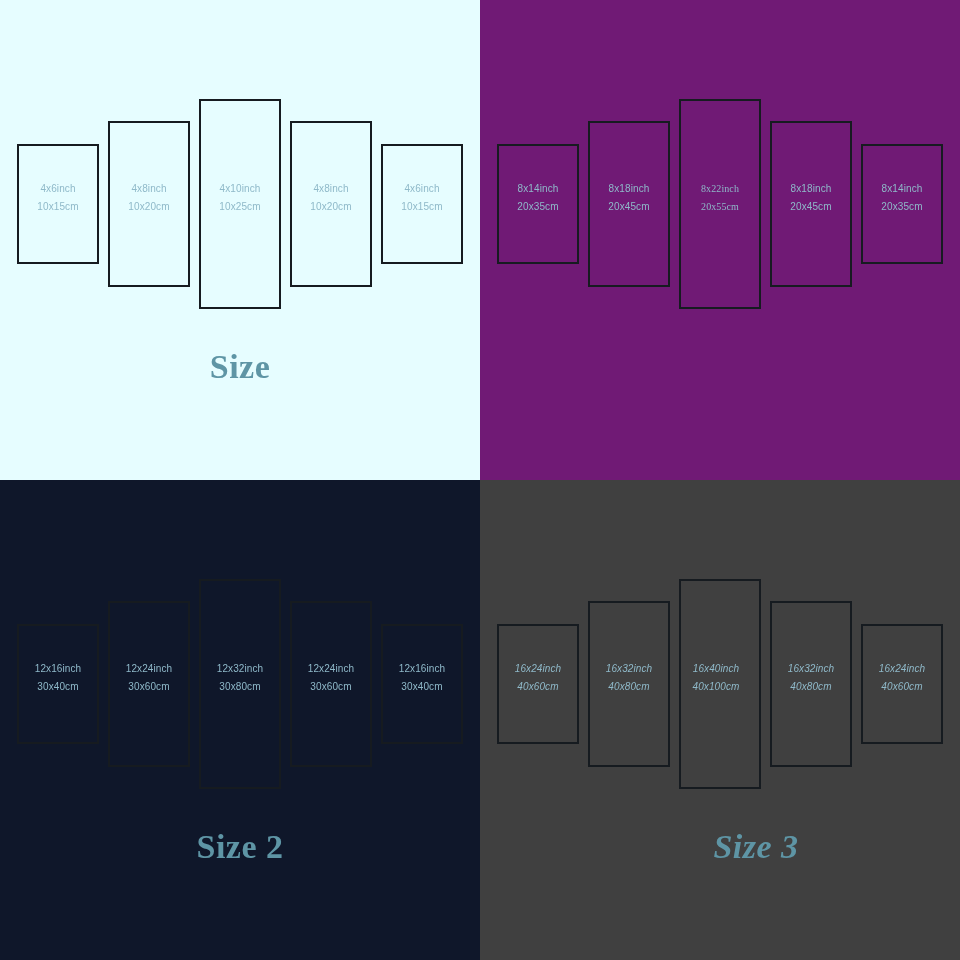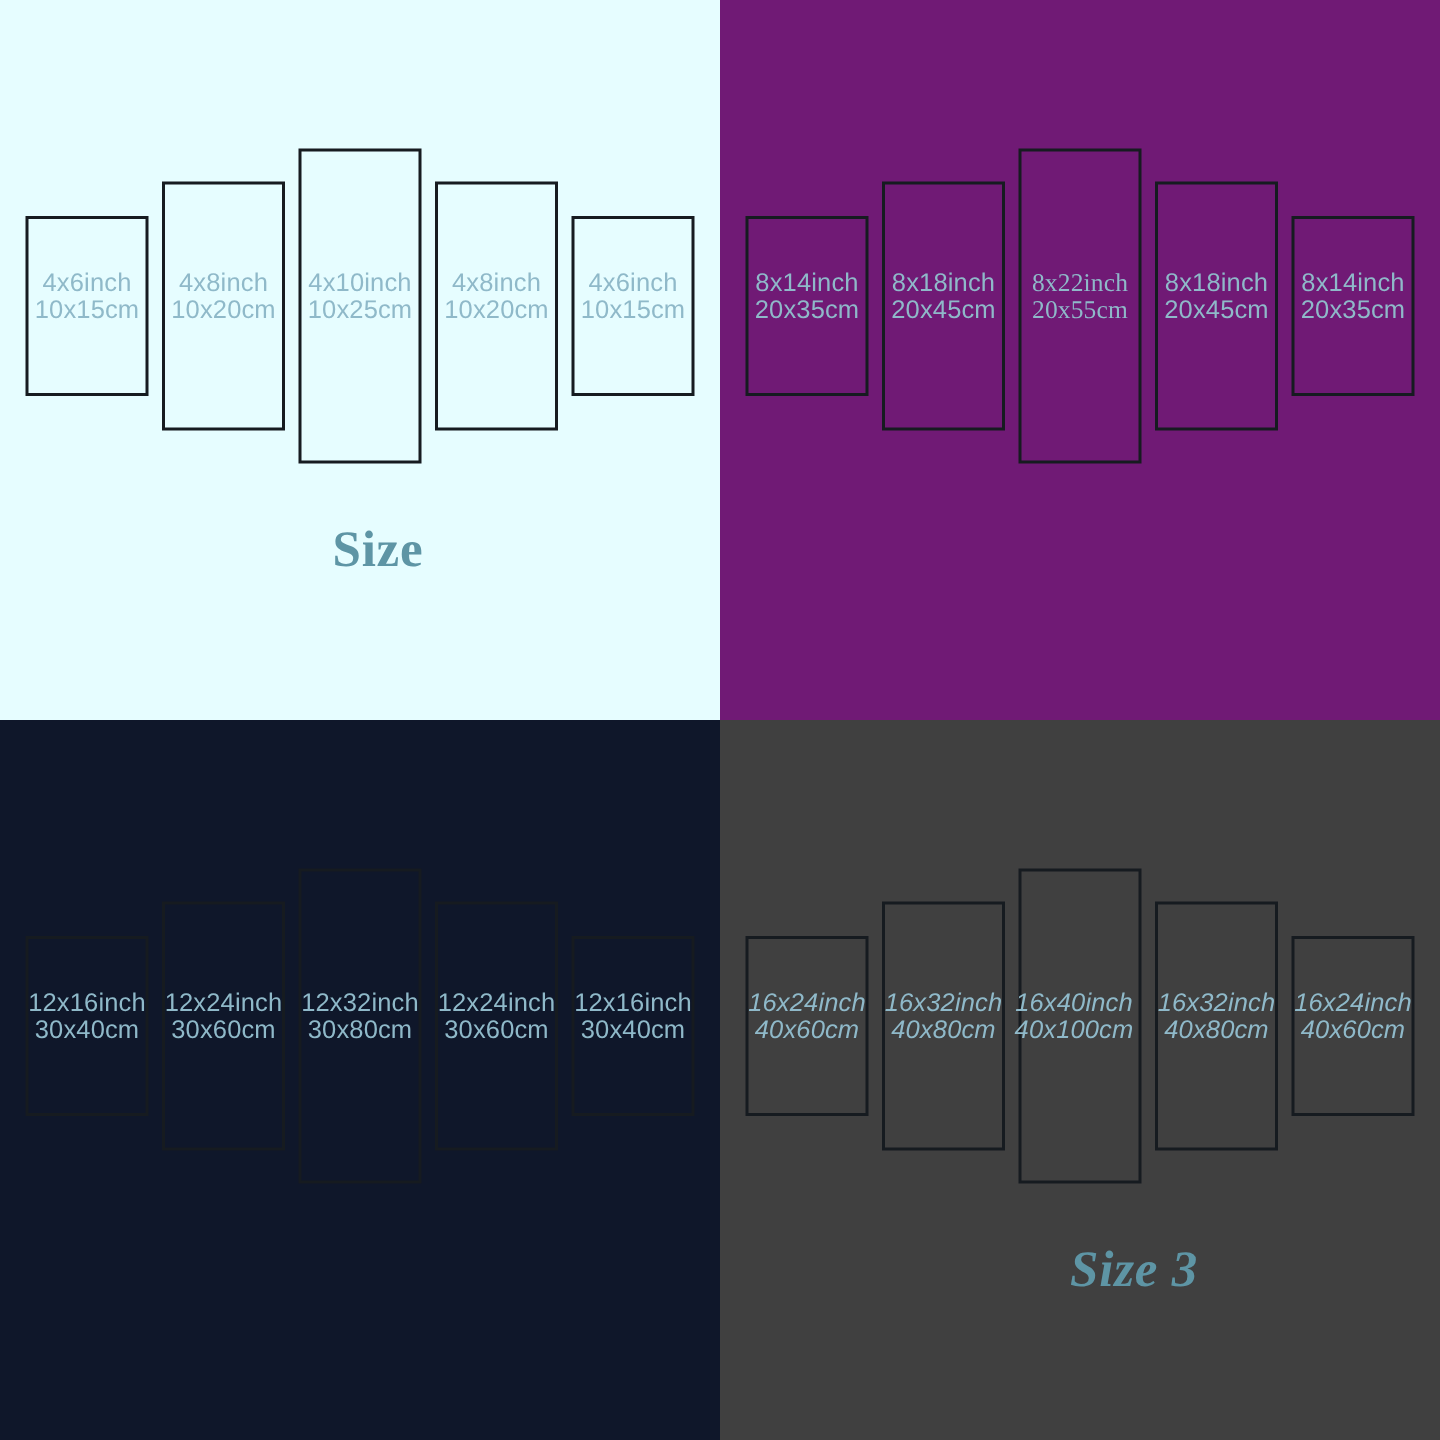--- a/index.html
+++ b/index.html
@@ -45,21 +45,21 @@
     background: transparent;
   }
 
   
   .panel-label {
     position: absolute;
     box-sizing: border-box;
     text-align: center;
     color: #8fb9c9;
     font-family: "Liberation Sans", sans-serif;
-    font-size: 17px;
+    font-size: 10px;
     line-height: 18px;
     letter-spacing: 0.1px;
     white-space: nowrap;
     pointer-events: none;
   }
   .panel-label .line2 {
     display: block;
   }
 
   .quadrant-title {
@@ -84,21 +84,21 @@
         <div class="panel-label" style="left: 13px; width: 90px; top: 180px; color: rgb(143, 185, 201);"><span>4x6inch</span><span class="line2">10x15cm</span></div>
         <div class="panel" style="left: 108px; top: 121px; width: 82px; height: 166px; border-color: rgb(22, 27, 32);"></div>
         <div class="panel-label" style="left: 104px; width: 90px; top: 180px; color: rgb(143, 185, 201);"><span>4x8inch</span><span class="line2">10x20cm</span></div>
         <div class="panel" style="left: 199px; top: 99px; width: 82px; height: 210px; border-color: rgb(22, 27, 32);"></div>
         <div class="panel-label" style="left: 195px; width: 90px; top: 180px; color: rgb(143, 185, 201);"><span>4x10inch</span><span class="line2">10x25cm</span></div>
         <div class="panel" style="left: 290px; top: 121px; width: 82px; height: 166px; border-color: rgb(22, 27, 32);"></div>
         <div class="panel-label" style="left: 286px; width: 90px; top: 180px; color: rgb(143, 185, 201);"><span>4x8inch</span><span class="line2">10x20cm</span></div>
         <div class="panel" style="left: 381px; top: 144px; width: 82px; height: 120px; border-color: rgb(22, 27, 32);"></div>
         <div class="panel-label" style="left: 377px; width: 90px; top: 180px; color: rgb(143, 185, 201);"><span>4x6inch</span><span class="line2">10x15cm</span></div>
       </div>
-      <div class="quadrant-title" style="color: rgb(94, 149, 165); top: 348px; margin-left: 12px;">Size</div>
+      <div class="quadrant-title" style="color: rgb(94, 149, 165); top: 348px;">Size</div>
     </div>
     <div class="quadrant" style="background: #701a75;">
       <div class="panel-row">
         <div class="panel" style="left: 17px; top: 144px; width: 82px; height: 120px; border-color: rgb(22, 27, 32);"></div>
         <div class="panel-label" style="left: 13px; width: 90px; top: 180px; color: rgb(143, 185, 201);"><span>8x14inch</span><span class="line2">20x35cm</span></div>
         <div class="panel" style="left: 108px; top: 121px; width: 82px; height: 166px; border-color: rgb(22, 27, 32);"></div>
         <div class="panel-label" style="left: 104px; width: 90px; top: 180px; color: rgb(143, 185, 201);"><span>8x18inch</span><span class="line2">20x45cm</span></div>
         <div class="panel" style="left: 199px; top: 99px; width: 82px; height: 210px; border-color: rgb(22, 27, 32);"></div>
         <div class="panel-label" style="left: 195px; width: 90px; top: 180px; color: rgb(143, 185, 201); font-family: Liberation Serif, serif;"><span>8x22inch</span><span class="line2">20x55cm</span></div>
         <div class="panel" style="left: 290px; top: 121px; width: 82px; height: 166px; border-color: rgb(22, 27, 32);"></div>
@@ -113,20 +113,21 @@
         <div class="panel-label" style="left: 13px; width: 90px; top: 180px; color: rgb(143, 185, 201);"><span>12x16inch</span><span class="line2">30x40cm</span></div>
         <div class="panel" style="left: 108px; top: 121px; width: 82px; height: 166px; border-color: rgb(22, 27, 32);"></div>
         <div class="panel-label" style="left: 104px; width: 90px; top: 180px; color: rgb(143, 185, 201);"><span>12x24inch</span><span class="line2">30x60cm</span></div>
         <div class="panel" style="left: 199px; top: 99px; width: 82px; height: 210px; border-color: rgb(22, 27, 32);"></div>
         <div class="panel-label" style="left: 195px; width: 90px; top: 180px; color: rgb(143, 185, 201);"><span>12x32inch</span><span class="line2">30x80cm</span></div>
         <div class="panel" style="left: 290px; top: 121px; width: 82px; height: 166px; border-color: rgb(22, 27, 32);"></div>
         <div class="panel-label" style="left: 286px; width: 90px; top: 180px; color: rgb(143, 185, 201);"><span>12x24inch</span><span class="line2">30x60cm</span></div>
         <div class="panel" style="left: 381px; top: 144px; width: 82px; height: 120px; border-color: rgb(22, 27, 32);"></div>
         <div class="panel-label" style="left: 377px; width: 90px; top: 180px; color: rgb(143, 185, 201);"><span>12x16inch</span><span class="line2">30x40cm</span></div>
       </div>
+      <div class="quadrant-title" style="color: rgb(94, 149, 165); top: 348px;">Size 2</div>
     </div>
     <div class="quadrant" style="background: #404040; font-style: italic;">
       <div class="panel-row">
         <div class="panel" style="left: 17px; top: 144px; width: 82px; height: 120px; border-color: rgb(22, 27, 32);"></div>
         <div class="panel-label" style="left: 13px; width: 90px; top: 180px; color: rgb(143, 185, 201);"><span>16x24inch</span><span class="line2">40x60cm</span></div>
         <div class="panel" style="left: 108px; top: 121px; width: 82px; height: 166px; border-color: rgb(22, 27, 32);"></div>
         <div class="panel-label" style="left: 104px; width: 90px; top: 180px; color: rgb(143, 185, 201);"><span>16x32inch</span><span class="line2">40x80cm</span></div>
         <div class="panel" style="left: 199px; top: 99px; width: 82px; height: 210px; border-color: rgb(22, 27, 32);"></div>
         <div class="panel-label" style="left: 191px; width: 90px; top: 180px; color: rgb(143, 185, 201);"><span>16x40inch</span><span class="line2">40x100cm</span></div>
         <div class="panel" style="left: 290px; top: 121px; width: 82px; height: 166px; border-color: rgb(22, 27, 32);"></div>

